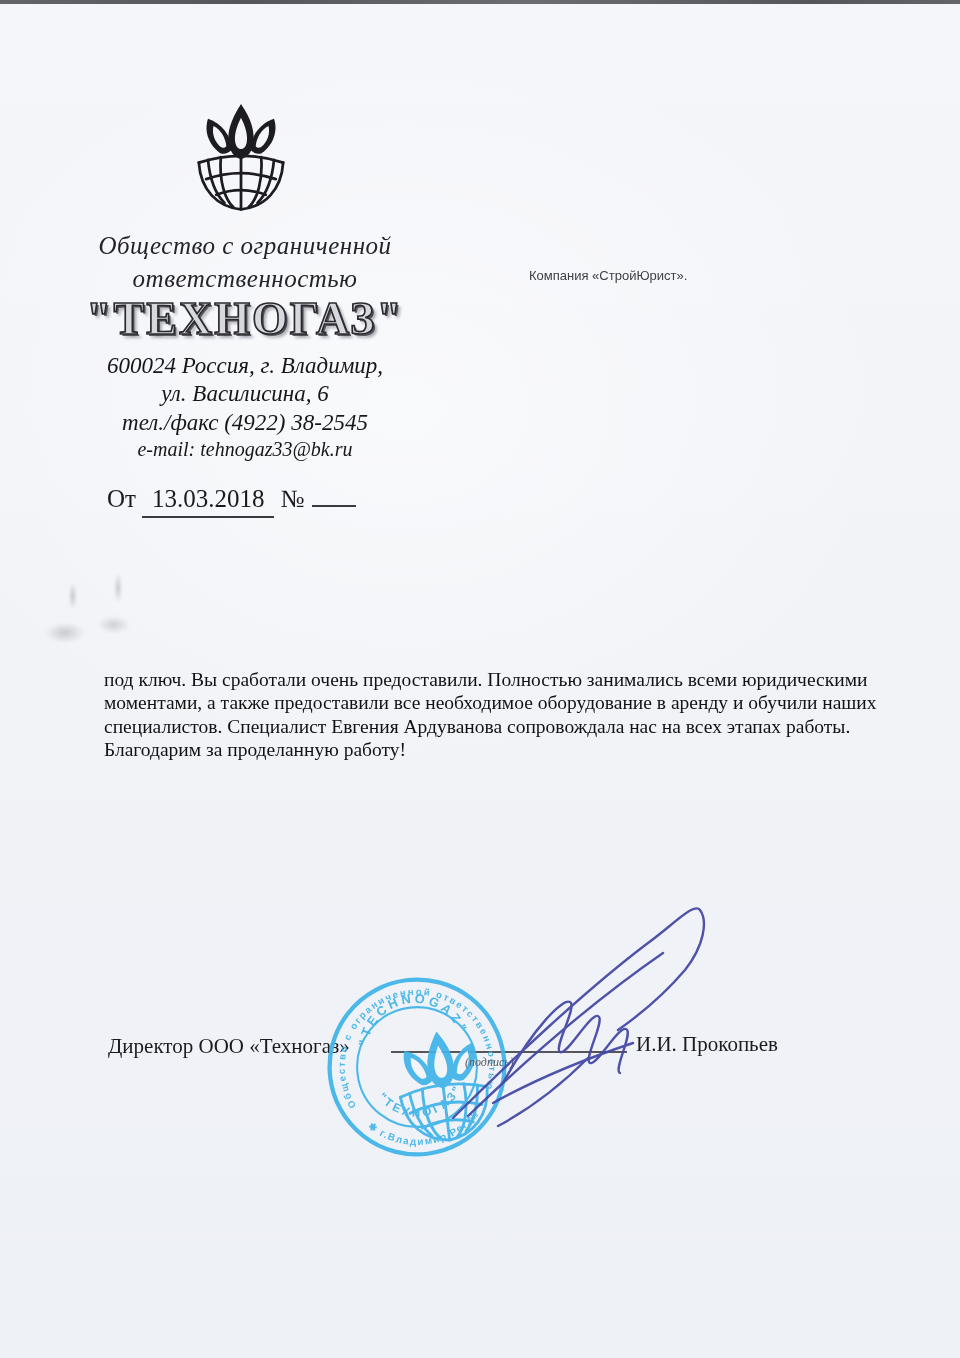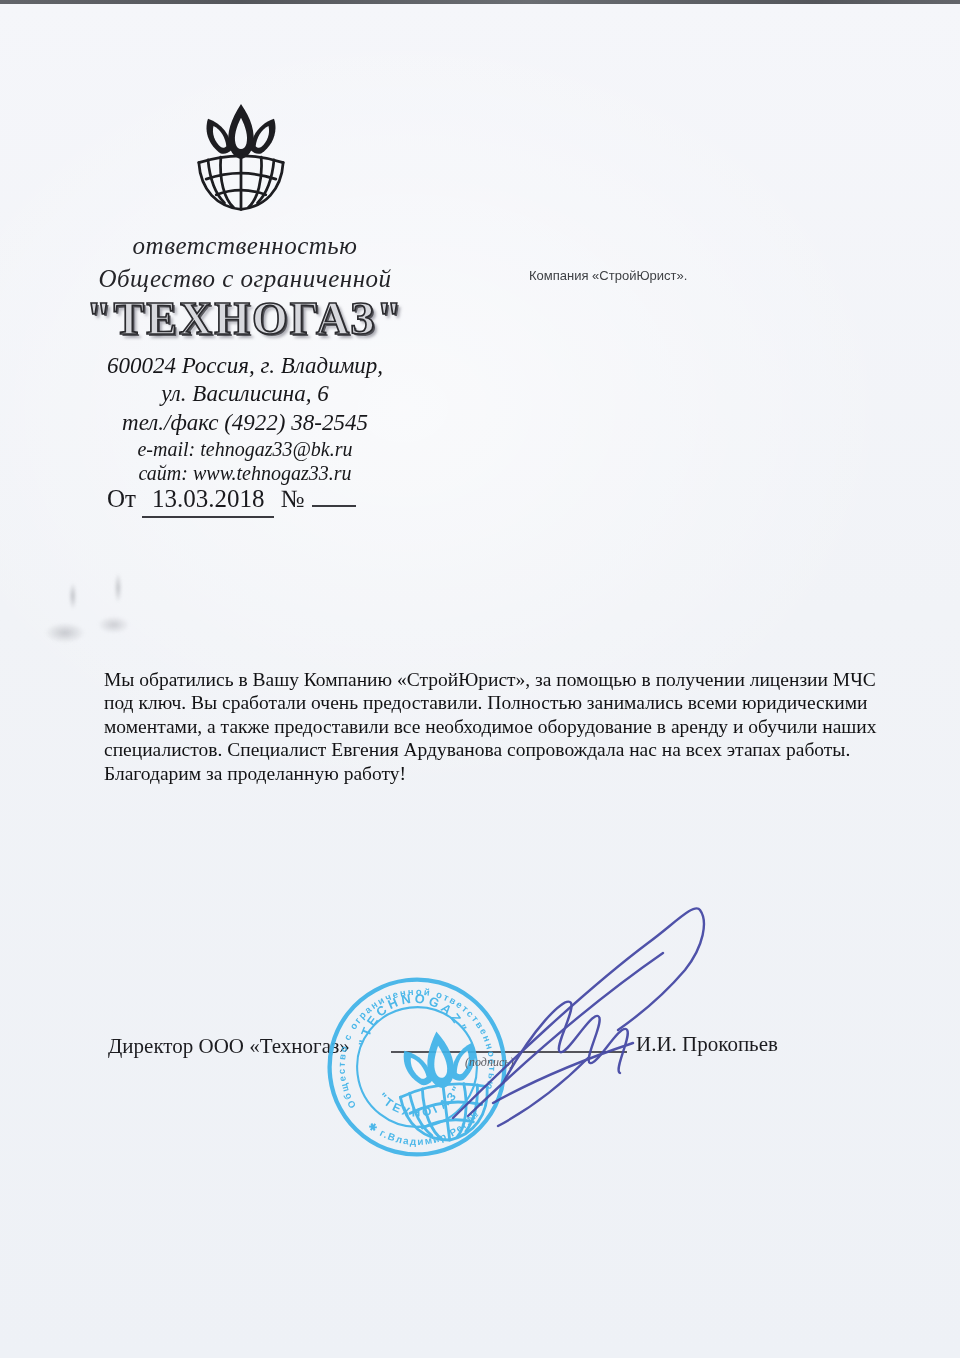--- a/index.html
+++ b/index.html
@@ -110,43 +110,41 @@
     </defs>
   </svg>
 
   <div class="scan-edge"></div>
 
   <svg class="logo" viewBox="0 0 120 124">
     <use href="#logo-glyph" style="color:#1d1d21"></use>
   </svg>
 
   <div class="org-type">
+    <div>Общество с ограниченной</div>
     <div>ответственностью</div>
-    <div>Общество с ограниченной</div>
   </div>
 
   <div class="company-title">"ТЕХНОГАЗ"</div>
 
   <div class="addr">
     <div class="a1">600024 Россия, г. Владимир,</div>
     <div class="a2">ул. Василисина, 6</div>
     <div class="a3">тел./факс (4922) 38-2545</div>
     <div class="a4">e-mail: tehnogaz33@bk.ru</div>
-    <div class="a5">сайт: www.tehnogaz33.ru</div>
   </div>
 
   <div class="ref-line"><span>От</span><span class="u">13.03.2018</span><span>№</span><span class="blank"></span></div>
 
   <div class="recipient">Компания «СтройЮрист».</div>
 
   <div class="smudge smudge-left"></div>
   <div class="smudge smudge-right"></div>
 
   <div class="body-text">
-    <div class="bl">Мы обратились в Вашу Компанию «СтройЮрист», за помощью в получении лицензии МЧС</div>
     <div class="bl">под ключ. Вы сработали очень предоставили. Полностью занимались всеми юридическими</div>
     <div class="bl">моментами, а также предоставили все необходимое оборудование в аренду и обучили наших</div>
     <div class="bl">специалистов. Специалист Евгения Ардуванова сопровождала нас на всех этапах работы.</div>
     <div class="bl">Благодарим за проделанную работу!</div>
   </div>
 
   <div class="director-label">Директор ООО «Техногаз»</div>
   <div class="sig-line"></div>
 
   <svg class="stamp" viewBox="0 0 200 200">

